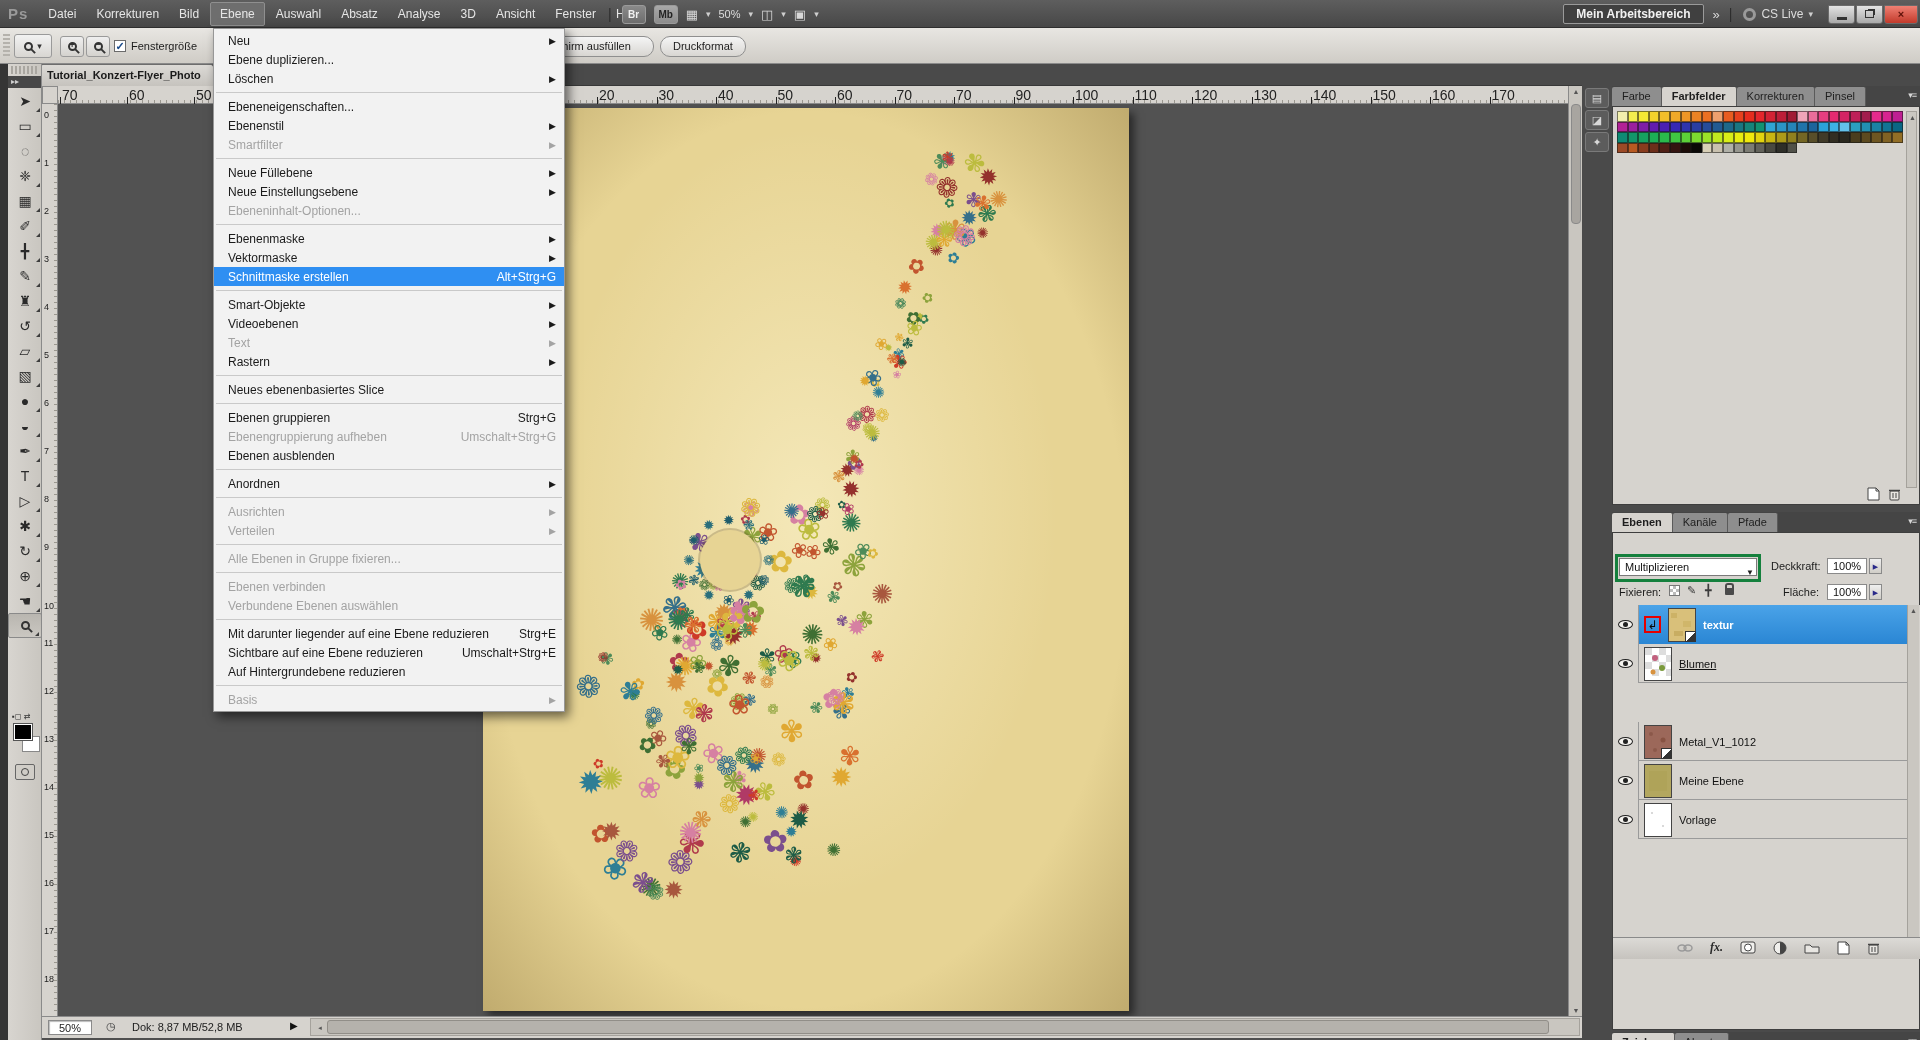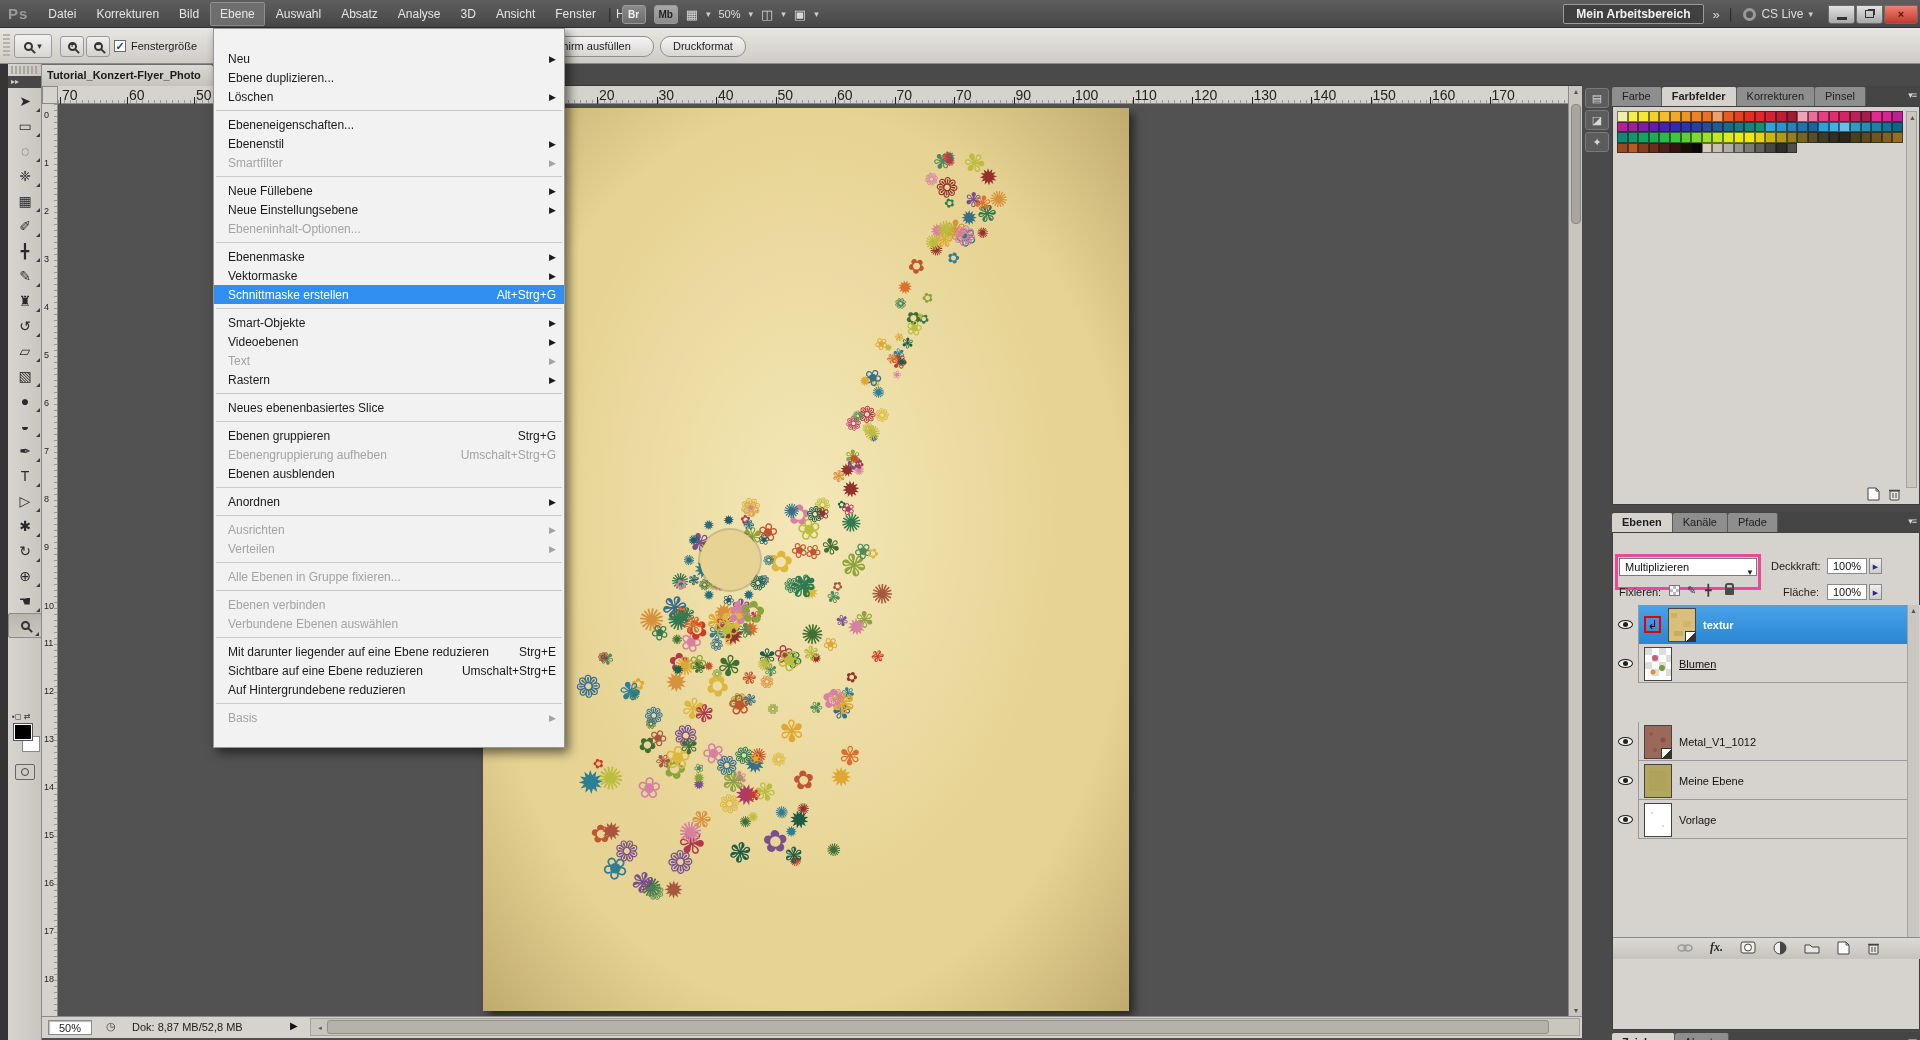--- a/index.html
+++ b/index.html
@@ -133,21 +133,21 @@
   .pbody { position:absolute; left:0; width:308px; background:#d6d3ce; border:1px solid #3e3e3e; }
   #swatch-grid { position:absolute; left:4px; top:4px; }
   .swrow { display:flex; }
   .sw { width:10.6px; height:10.6px; border:1px solid rgba(20,20,20,.55); }
   .pscroll { position:absolute; right:2px; top:4px; width:11px; bottom:16px; background:#cac7c1; border:1px solid #a5a29c; }
   .picons { position:absolute; right:18px; bottom:3px; display:flex; gap:8px; align-items:center; }
   svg.ic { display:block; }
 
   
   .lrow1 { position:absolute; left:0; top:20px; width:308px; height:28px; }
-  .blendwrap { position:absolute; left:2px; top:1px; width:146px; height:36px; border:3px solid #ec4899; }
+  .blendwrap { position:absolute; left:2px; top:1px; width:146px; height:28px; border:3px solid #15803d; }
   .blend { position:absolute; left:1px; top:1px; width:138px; height:18px; background:#fff; border:1px solid #7a7a7a;
     font-size:11px; line-height:17px; padding-left:5px; color:#111; }
   .blend .dd { position:absolute; right:2px; top:5px; font-size:8px; color:#222; }
   .flabel { font-size:11px; color:#1c1c1c; position:absolute; }
   .fbox { position:absolute; width:40px; height:16px; background:#fff; border:1px solid #8a8a8a; font-size:11px;
     text-align:center; line-height:15px; color:#111; }
   .fbtn { position:absolute; width:13px; height:16px; background:linear-gradient(#efefef,#d0cdc7);
     border:1px solid #8a8a8a; font-size:7px; color:#2a2a8a; text-align:center; line-height:15px; }
   .lrow2 { position:absolute; left:0; top:48px; width:308px; height:24px; }
   .lockico { position:absolute; top:3px; font-size:11px; color:#3c3c3c; }
@@ -177,21 +177,21 @@
   .layname.u { text-decoration:underline; }
   .listscroll { position:absolute; right:0; top:72px; width:12px; height:332px; background:#cac7c1; border-left:1px solid #a5a29c; }
 
   .lbot { position:absolute; left:0; top:404px; width:308px; height:22px; background:linear-gradient(#dcdad6,#c6c3be);
     border-top:1px solid #8a8a8a; }
   .lbot-icons { position:absolute; left:64px; top:2px; display:flex; gap:17px; align-items:center; }
   .fx { font-size:12px; font-style:italic; font-weight:bold; color:#2a2a2a; font-family:"Liberation Serif",serif; }
 
   
   #layer-menu { position:absolute; left:213px; top:28px; width:352px; background:#f2f2f2;
-    border:1px solid #979797; box-shadow:4px 5px 10px rgba(0,0,0,.55); z-index:40; padding:20px 0; }
+    border:1px solid #979797; box-shadow:4px 5px 10px rgba(0,0,0,.55); z-index:40; padding:2px 0; }
   .menu-item { height:19px; display:flex; align-items:center; font-size:12px; color:#1a1a1a;
     padding:0 8px 0 14px; white-space:nowrap; }
   .menu-item .lab { flex:1; }
   .menu-item .sc { color:#1a1a1a; padding-left:14px; }
   .menu-item .sub { font-size:9px; color:#1a1a1a; padding-left:8px; }
   .menu-item.disabled, .menu-item.disabled .sc, .menu-item.disabled .sub { color:#a3a3a3; }
   .menu-item.hl { background:#2f8ff2; color:#fff; }
   .menu-item.hl .sc { color:#fff; }
   .menu-sep { height:1px; background:#c9c9c9; margin:4px 2px; }
 </style>

